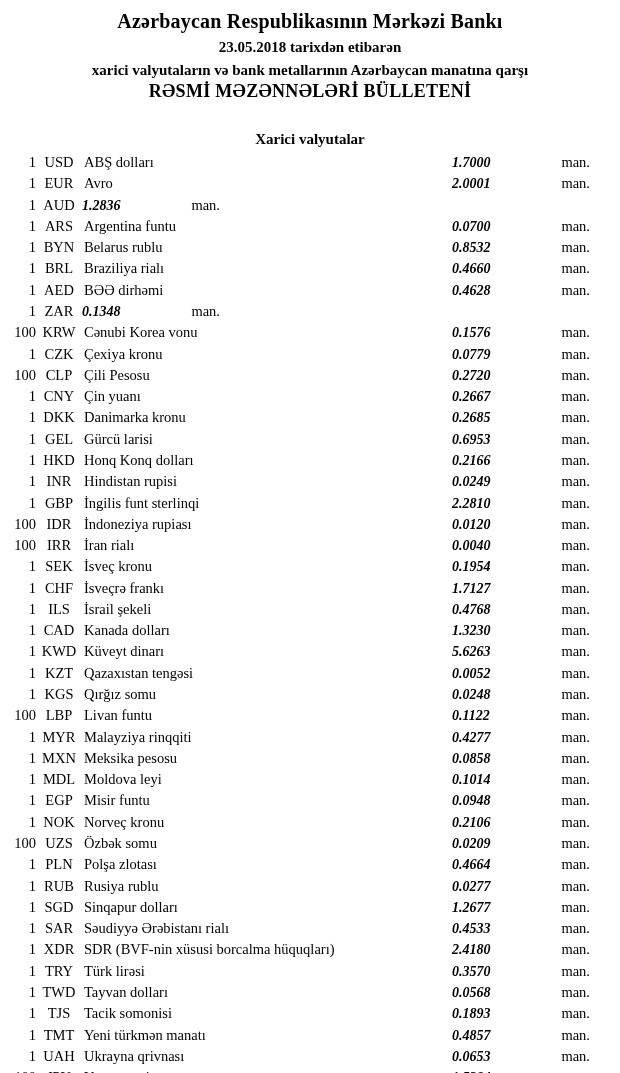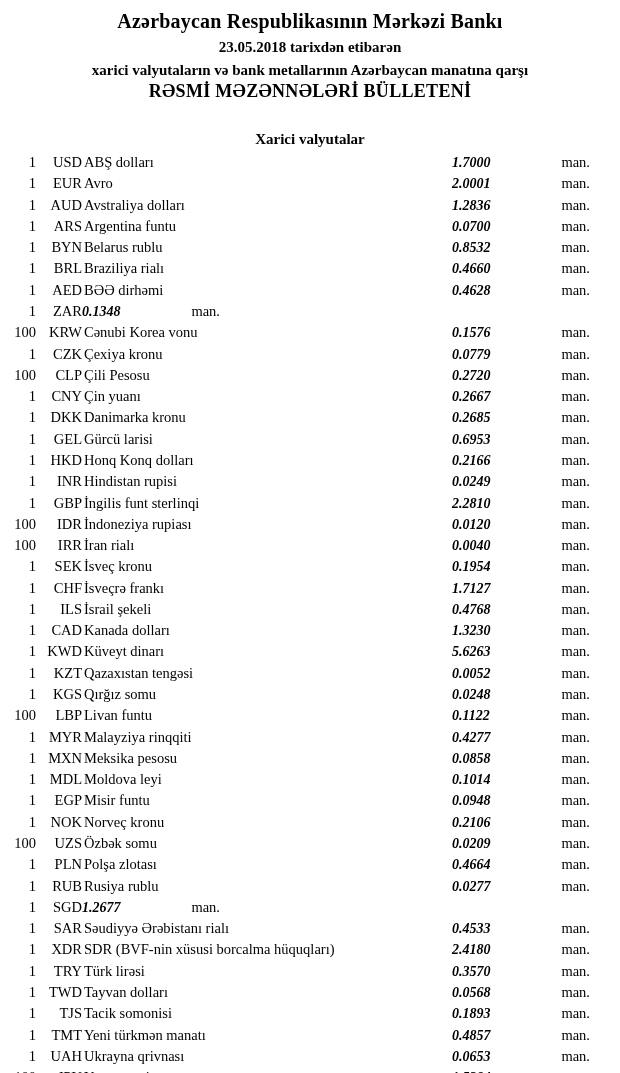--- a/index.html
+++ b/index.html
@@ -59,21 +59,21 @@
     padding-right: 30px;
     white-space: nowrap;
   }
   .qty {
     width: 36px;
     text-align: right;
     flex: none;
   }
   .code {
     width: 46px;
-    text-align: right;
+    text-align: center;
     flex: none;
   }
   .name {
     flex: 1 1 auto;
     padding-left: 2px;
     overflow: hidden;
   }
   .rate {
     width: 92px;
     flex: none;
@@ -112,21 +112,20 @@
       <div class="rate-row">
     <span class="qty">1</span>
     <span class="code">EUR</span>
     <span class="name">Avro</span>
     <span class="rate">2.0001</span>
     <span class="unit">man.</span>
   </div>
       <div class="rate-row">
     <span class="qty">1</span>
     <span class="code">AUD</span>
-    <span class="name">Avstraliya dolları</span>
     <span class="rate">1.2836</span>
     <span class="unit">man.</span>
   </div>
       <div class="rate-row">
     <span class="qty">1</span>
     <span class="code">ARS</span>
     <span class="name">Argentina funtu</span>
     <span class="rate">0.0700</span>
     <span class="unit">man.</span>
   </div>
@@ -342,20 +341,21 @@
       <div class="rate-row">
     <span class="qty">1</span>
     <span class="code">RUB</span>
     <span class="name">Rusiya rublu</span>
     <span class="rate">0.0277</span>
     <span class="unit">man.</span>
   </div>
       <div class="rate-row">
     <span class="qty">1</span>
     <span class="code">SGD</span>
+    <span class="name">Sinqapur dolları</span>
     <span class="rate">1.2677</span>
     <span class="unit">man.</span>
   </div>
       <div class="rate-row">
     <span class="qty">1</span>
     <span class="code">SAR</span>
     <span class="name">Səudiyyə Ərəbistanı rialı</span>
     <span class="rate">0.4533</span>
     <span class="unit">man.</span>
   </div>

